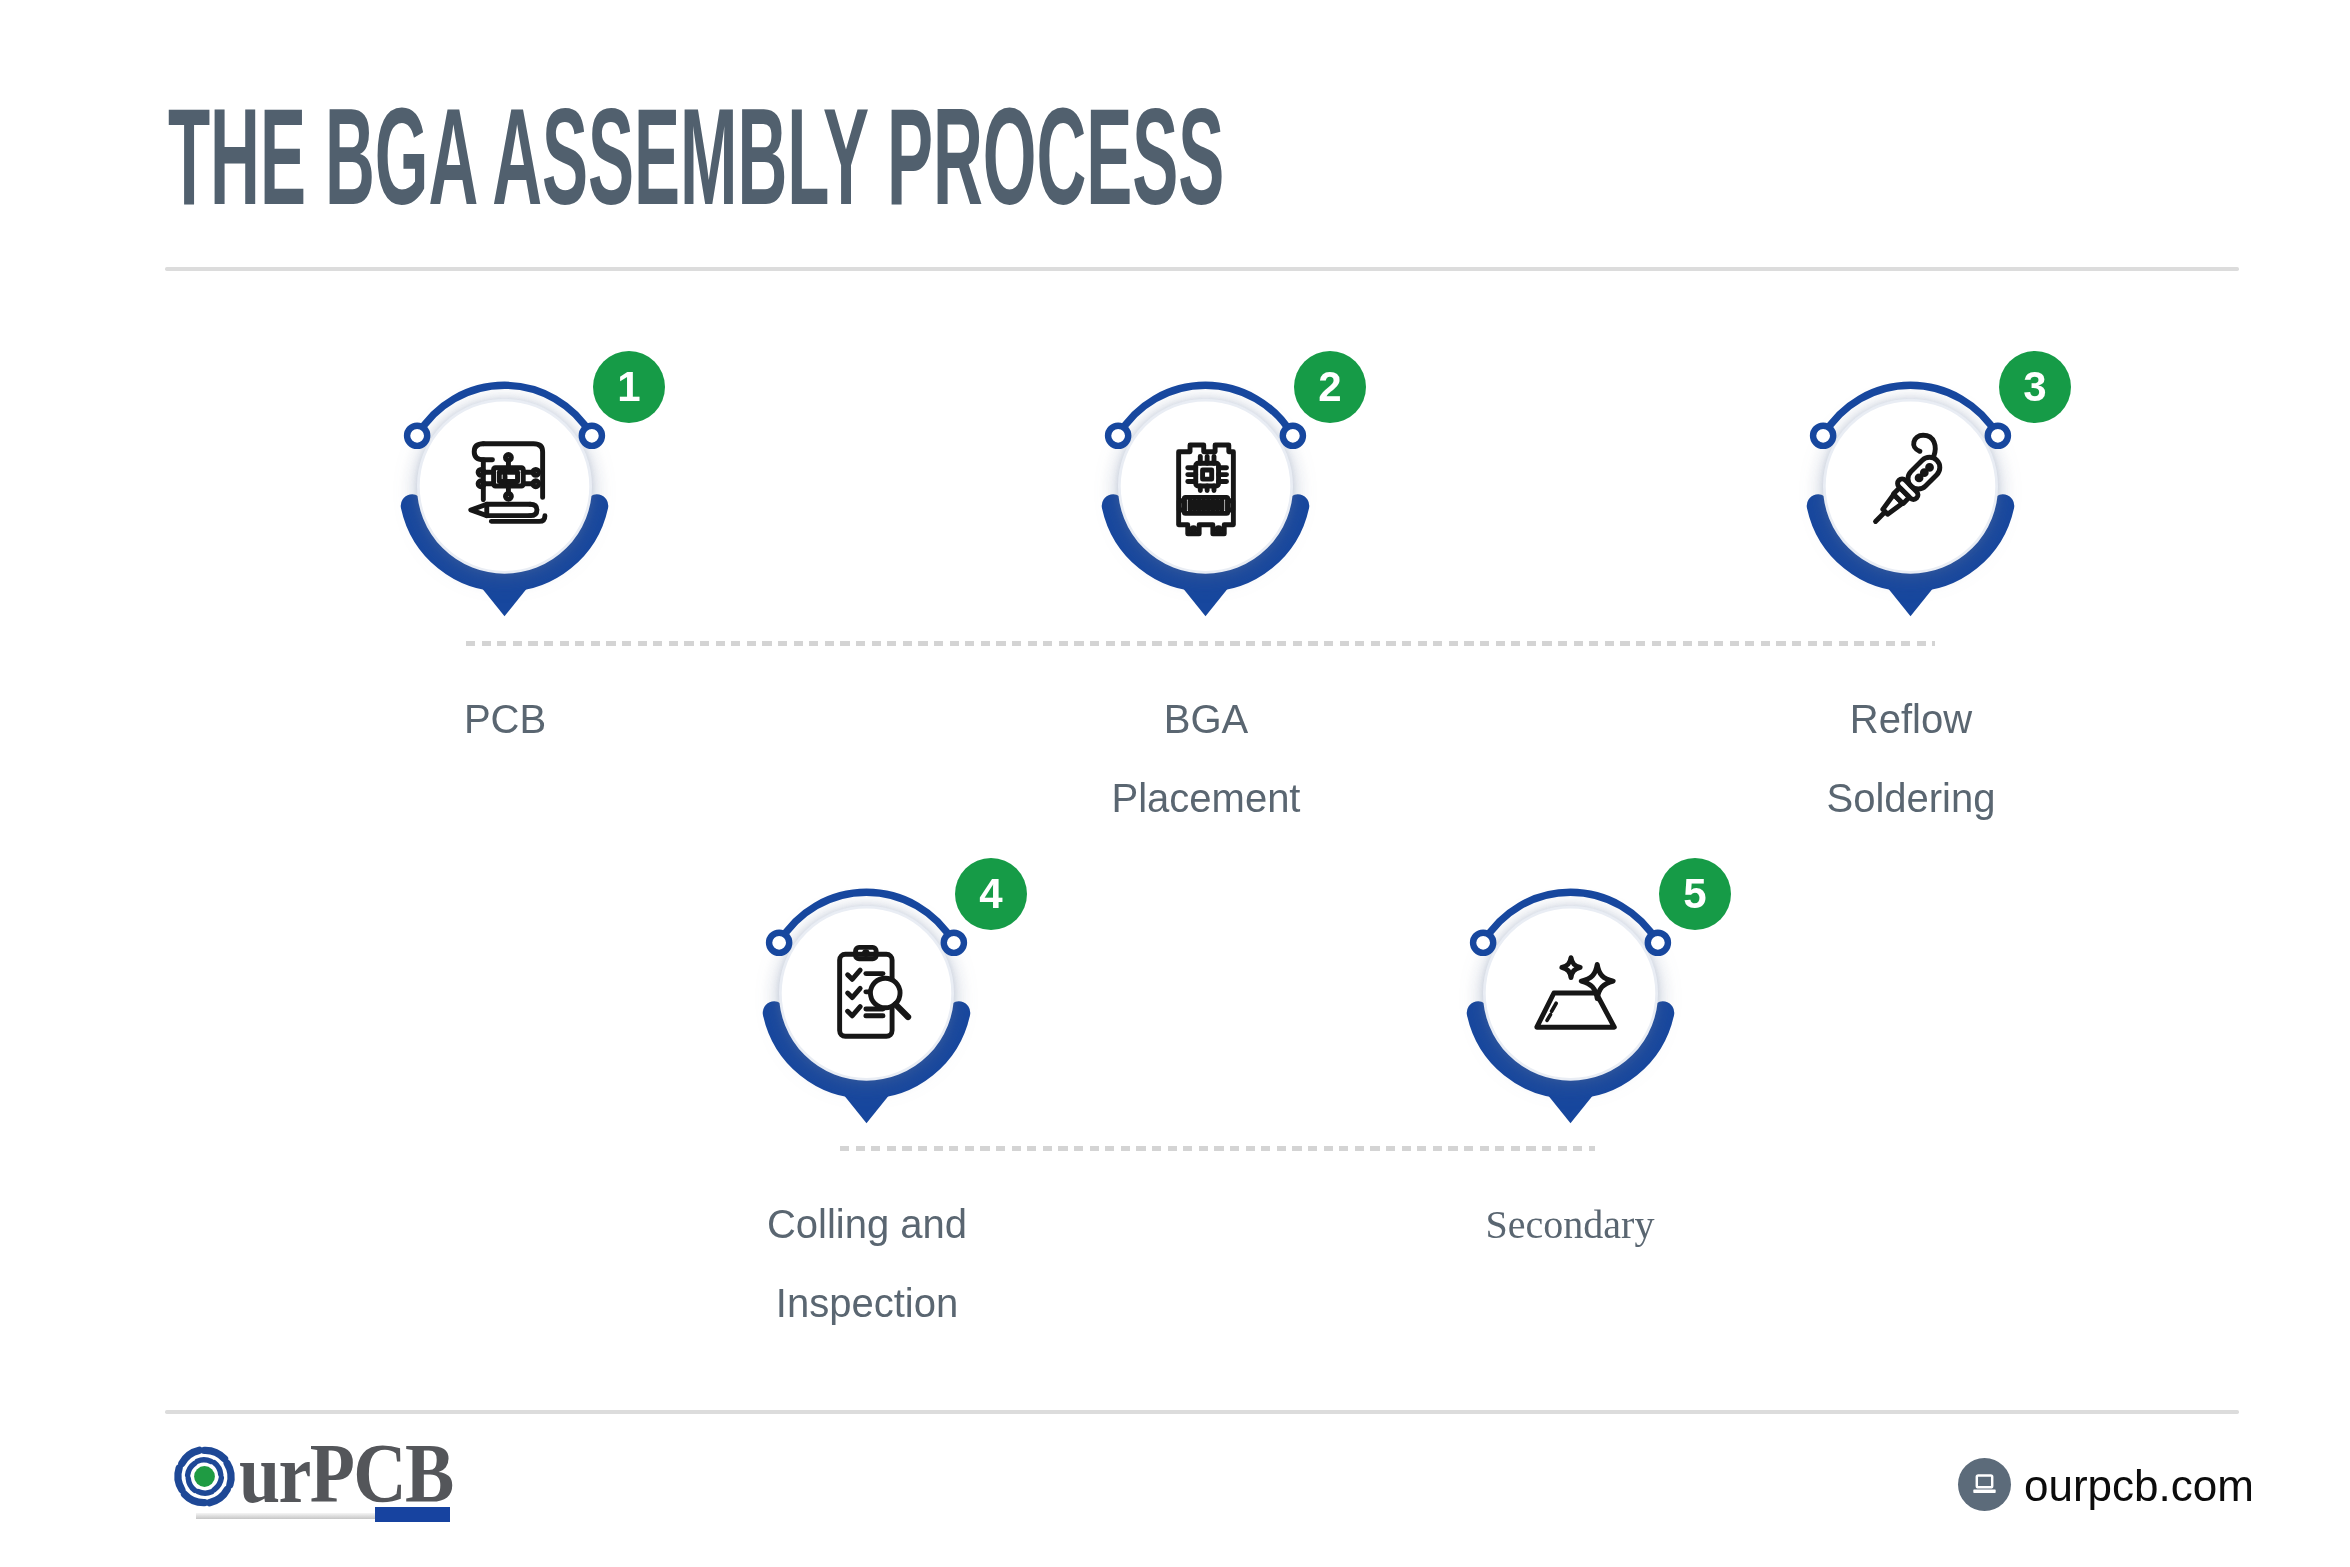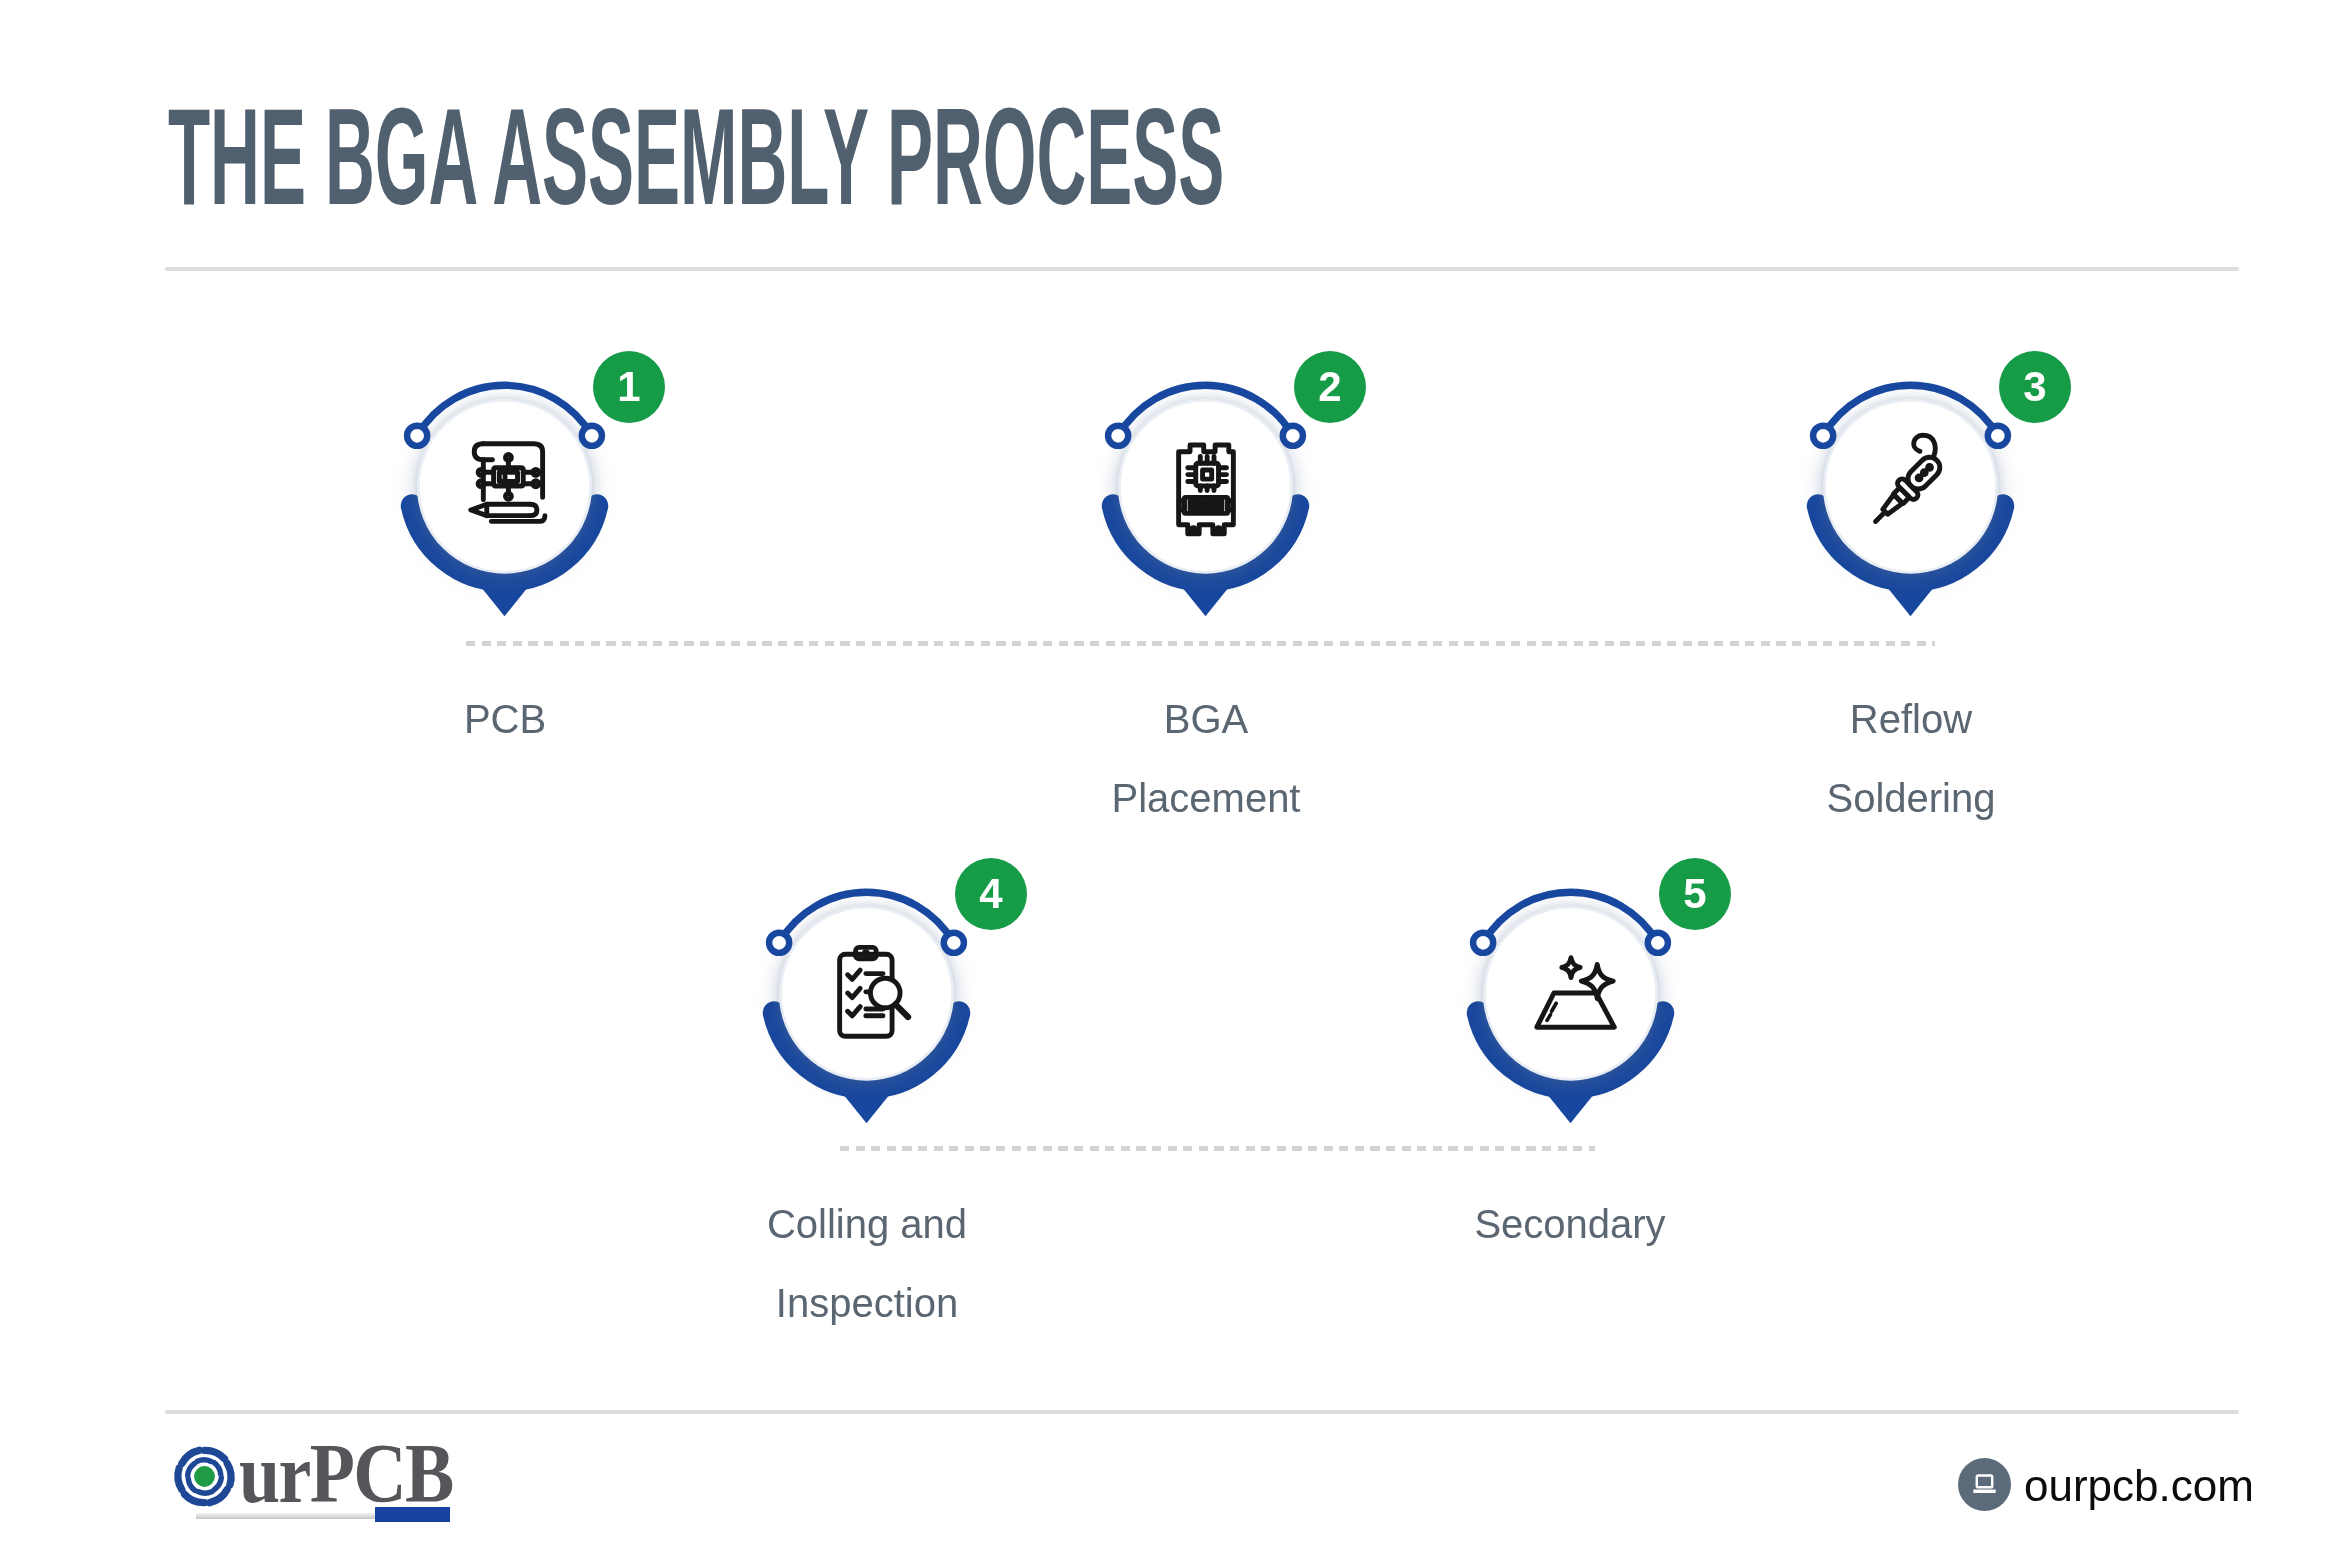--- a/index.html
+++ b/index.html
@@ -54,21 +54,21 @@
 
   
   .step-label{
     position:absolute;width:643px;transform:translateX(-50%);
     text-align:center;color:#5a6671;font-size:40px;line-height:79px;z-index:1;
   }
   .step-label.l1{left:471px;top:680px;}
   .step-label.l2{left:1172px;top:680px;}
   .step-label.l3{left:1877px;top:680px;}
   .step-label.l4{left:833px;top:1185px;}
-  .step-label.l5{left:1536px;top:1185px;}
+  .step-label.l5{left:1536px;top:1185px;font-family:Liberation Serif, serif;}
 
   
   .logo{position:absolute;left:132px;top:1436px;width:386px;height:110px;}
   .logo-swirl{position:absolute;left:0;top:1.8px;}
   .logo-text{
     position:absolute;left:73px;top:-11px;
     font-family:"Liberation Serif", serif;font-weight:bold;
     font-size:84px;color:#54565a;letter-spacing:-1.8px;
     transform:scaleX(0.88);transform-origin:left top;
   }

